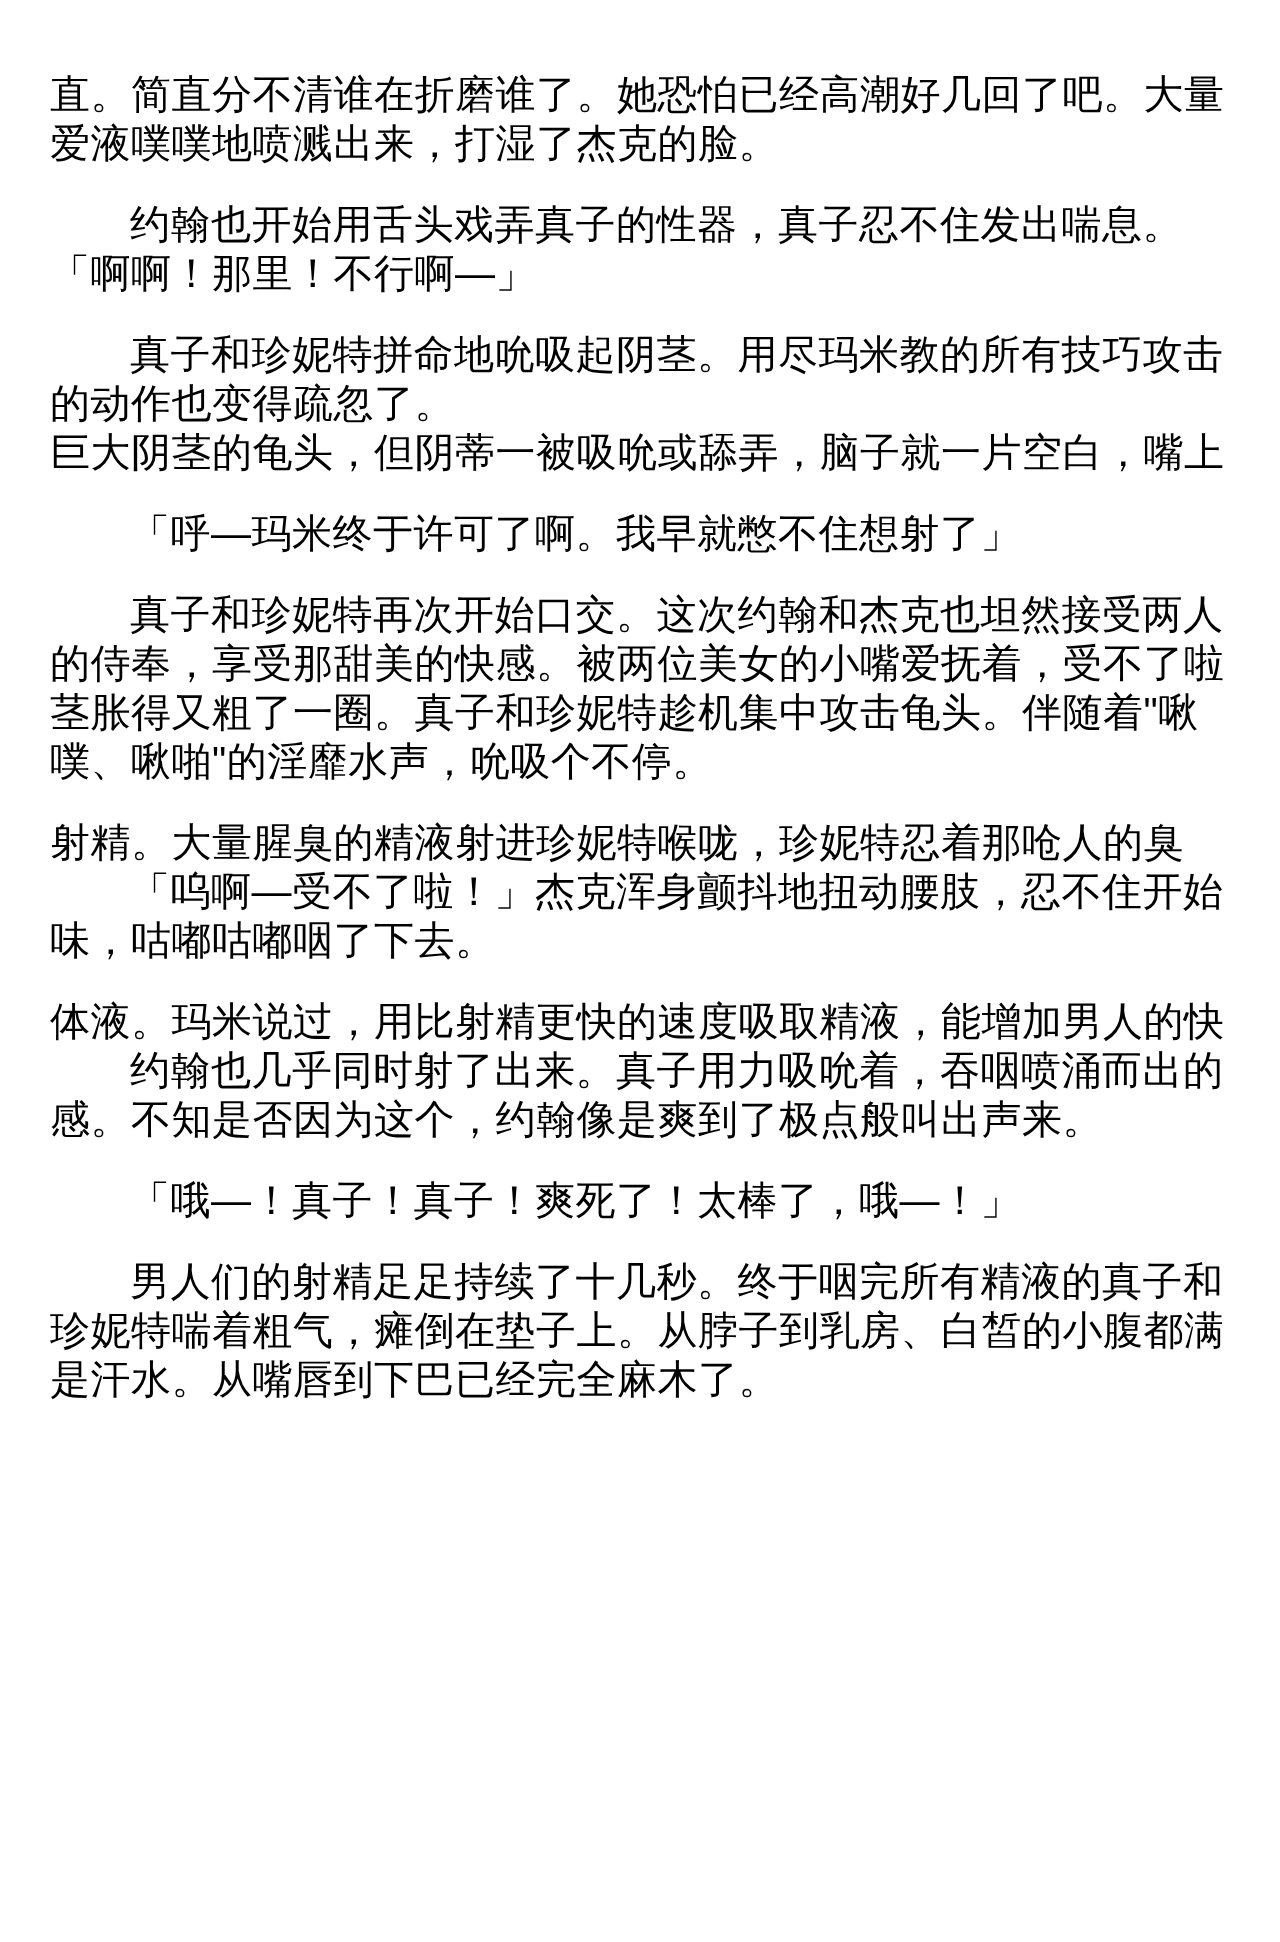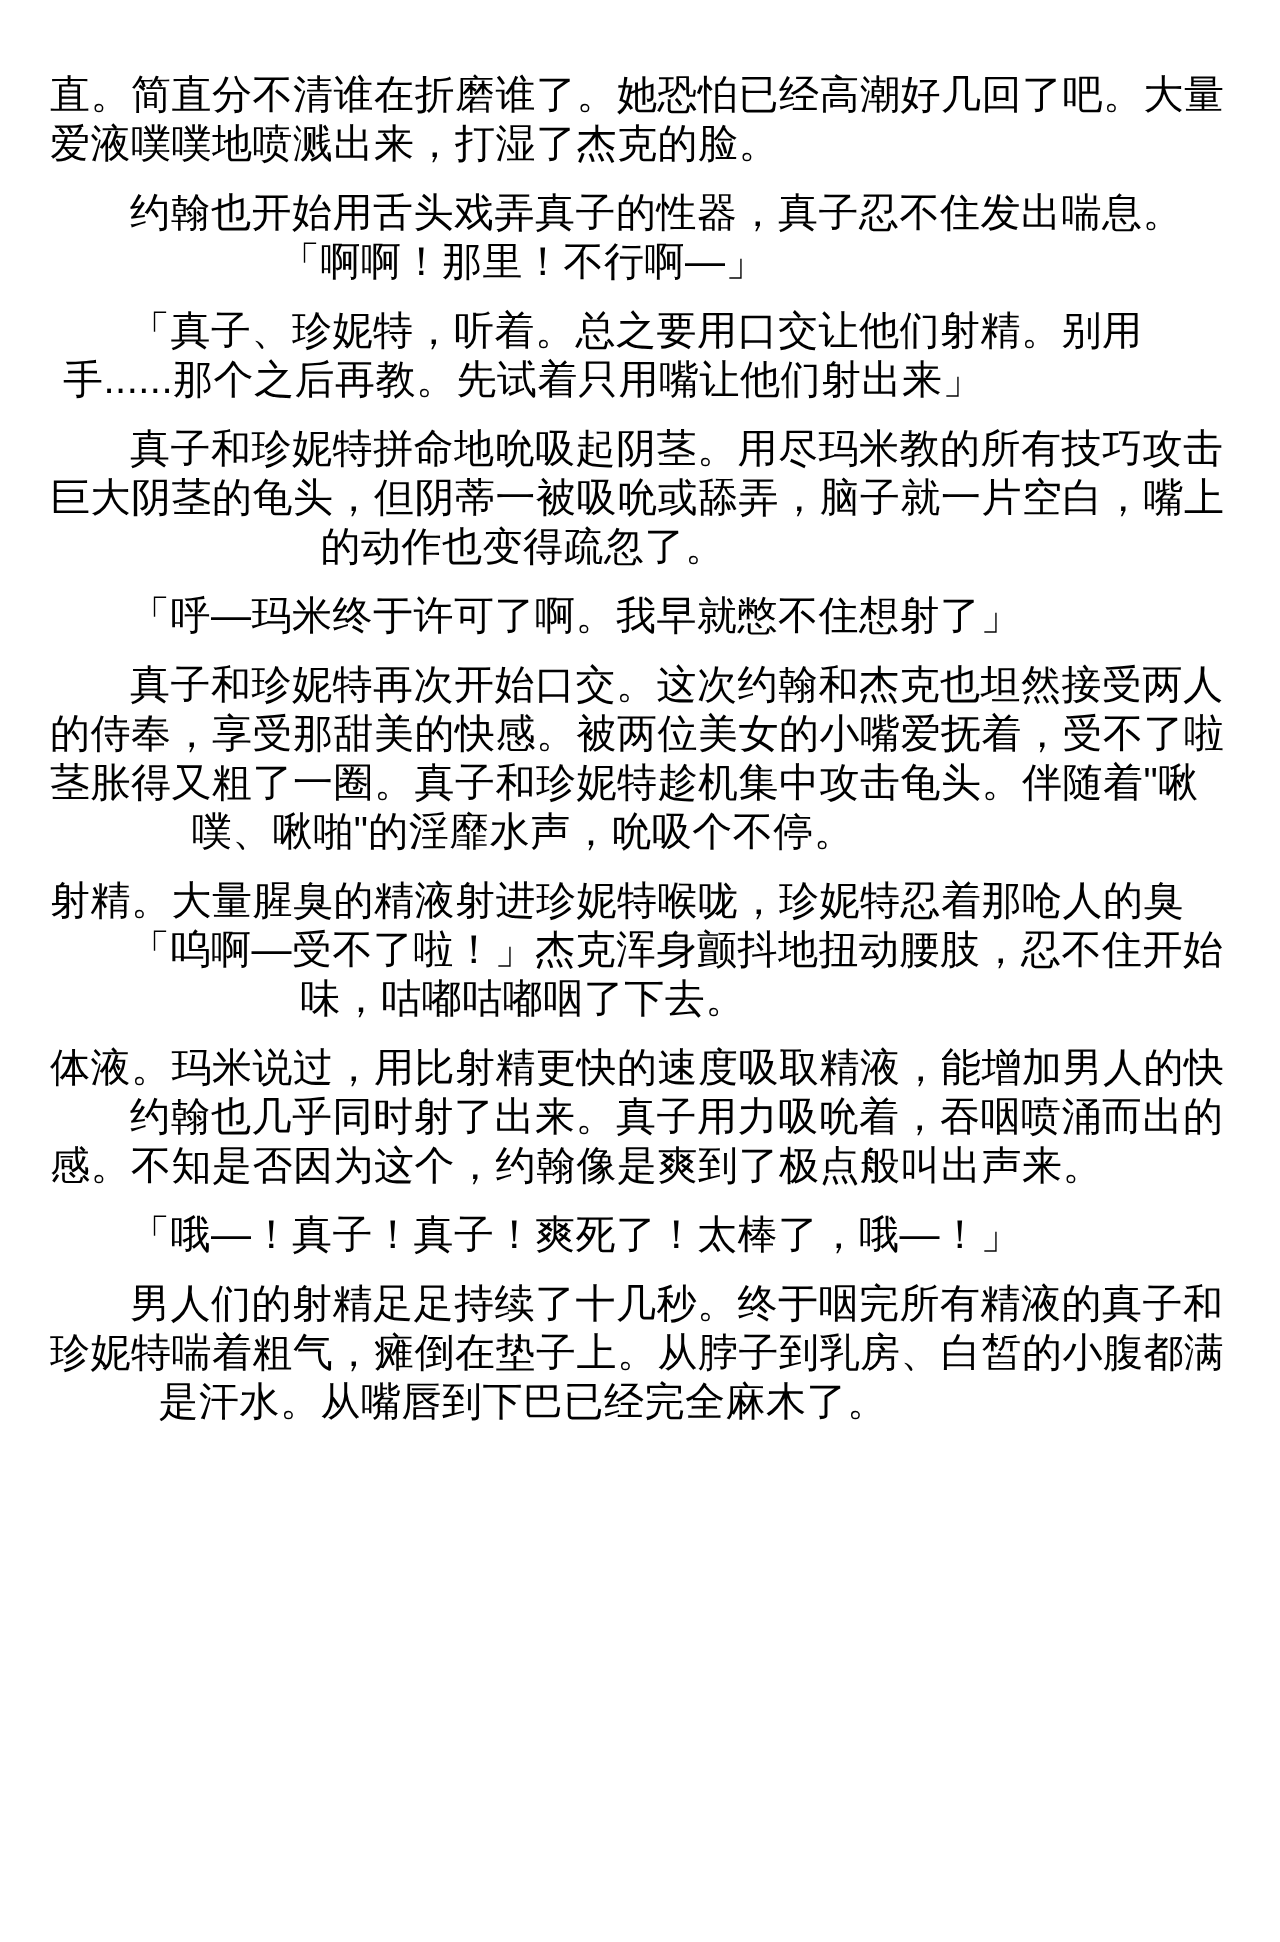--- a/index.html
+++ b/index.html
@@ -21,22 +21,21 @@
     color: #000000;
     font-family: "Liberation Sans", "DejaVu Sans", sans-serif;
     font-size: 40px;
     line-height: 49px;
     font-weight: 400;
   }
   .paragraph {
     margin: 0;
   }
   .paragraph + .paragraph {
-    margin-top: 20px;
-    text-align: center;
+    margin-top: 32px;
   }
   .text-line {
     white-space: nowrap;
     letter-spacing: 0.5px;
   }
   .text-line.indented {
     padding-left: 2em;
   }
 </style>
 </head>
@@ -45,27 +44,23 @@
 <main class="document-page" id="text-container">
     <div class="paragraph">
       <div class="text-line">直。简直分不清谁在折磨谁了。她恐怕已经高潮好几回了吧。大量</div>
       <div class="text-line">爱液噗噗地喷溅出来，打湿了杰克的脸。</div>
     </div>
     <div class="paragraph">
       <div class="text-line indented">约翰也开始用舌头戏弄真子的性器，真子忍不住发出喘息。</div>
       <div class="text-line">「啊啊！那里！不行啊—」</div>
     </div>
     <div class="paragraph">
-      <div class="text-line indented">「真子、珍妮特，听着。总之要用口交让他们射精。别用</div>
-      <div class="text-line">手......那个之后再教。先试着只用嘴让他们射出来」</div>
-    </div>
-    <div class="paragraph">
       <div class="text-line indented">真子和珍妮特拼命地吮吸起阴茎。用尽玛米教的所有技巧攻击</div>
+      <div class="text-line">的动作也变得疏忽了。</div>
       <div class="text-line">巨大阴茎的龟头，但阴蒂一被吸吮或舔弄，脑子就一片空白，嘴上</div>
-      <div class="text-line">的动作也变得疏忽了。</div>
     </div>
     <div class="paragraph">
       <div class="text-line indented">「呼—玛米终于许可了啊。我早就憋不住想射了」</div>
     </div>
     <div class="paragraph">
       <div class="text-line indented">真子和珍妮特再次开始口交。这次约翰和杰克也坦然接受两人</div>
       <div class="text-line">的侍奉，享受那甜美的快感。被两位美女的小嘴爱抚着，受不了啦</div>
       <div class="text-line">茎胀得又粗了一圈。真子和珍妮特趁机集中攻击龟头。伴随着"啾</div>
       <div class="text-line">噗、啾啪"的淫靡水声，吮吸个不停。</div>
     </div>

